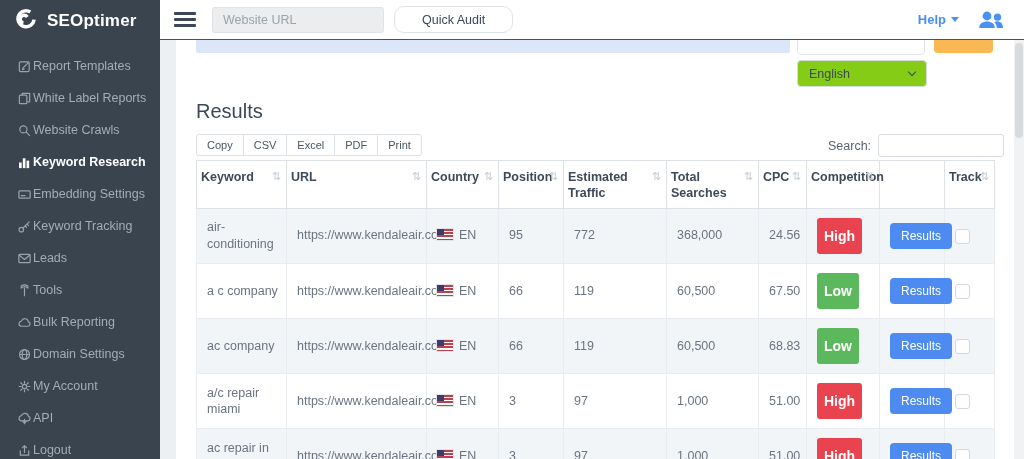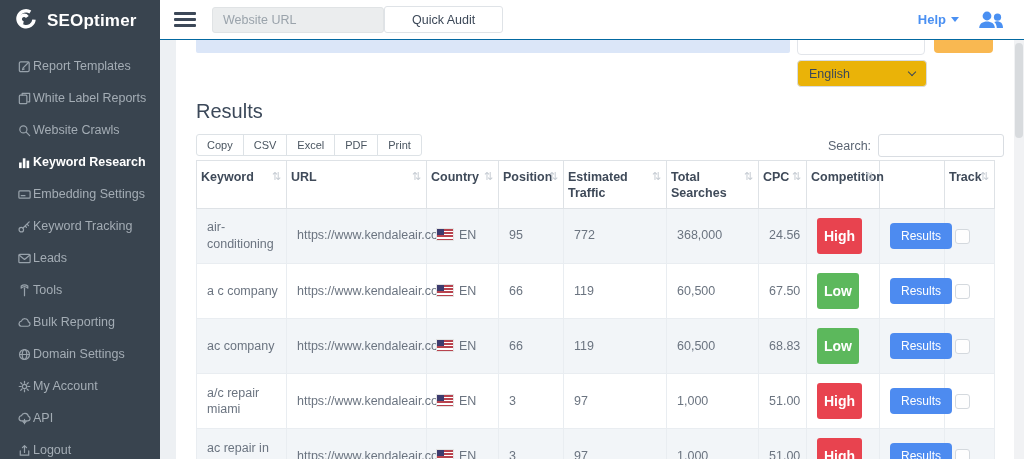--- a/index.html
+++ b/index.html
@@ -17,37 +17,37 @@
   .nav-icon svg { width:15px; height:15px; stroke:#98a2ab; fill:none; stroke-width:1.3; stroke-linecap:round; stroke-linejoin:round; }
   .nav-item.active .nav-icon svg { stroke:#fff; }
   .nav-item.active .nav-icon svg .fillbar { fill:#fff; stroke:none; }
 
   
   .topbar { position:absolute; left:160px; top:0; right:0; height:40px; background:#fff; border-bottom:1px solid #0369a1; display:flex; align-items:center; z-index:5; }
   .hamburger { margin-left:14px; width:22px; display:flex; flex-direction:column; gap:3px; cursor:pointer; }
   .hamburger i { display:block; height:3px; background:#3c4858; border-radius:1px; }
   .url-input { margin-left:16px; width:172px; height:26px; background:#ebedee; border:1px solid #e0e3e5; border-radius:3px; padding:0 10px; font-size:12.5px; color:#6b7480; font-family:inherit; }
   .url-input::placeholder { color:#9aa3ab; }
-  .quick-audit { height:27px; padding:0 27px; background:#fff; border:1px solid #dfe3e7; border-radius:3px; font-size:12.5px; color:#3c4858; font-family:inherit; cursor:pointer; }
+  .quick-audit { margin-left:10px; height:27px; padding:0 27px; background:#fff; border:1px solid #dfe3e7; border-radius:10px; font-size:12.5px; color:#3c4858; font-family:inherit; cursor:pointer; }
   .topbar-right { margin-left:auto; display:flex; align-items:center; gap:17px; padding-right:18px; }
   .help { color:#4a90f2; font-size:13px; font-weight:bold; cursor:pointer; display:flex; align-items:center; gap:5px; }
   .caret-down { width:0; height:0; border-left:4px solid transparent; border-right:4px solid transparent; border-top:5px solid #4a90f2; display:inline-block; }
   .people { width:30px; height:22px; cursor:pointer; }
   .people svg { fill:#4a90f2; }
 
   
   .gutter { position:absolute; left:160px; top:40px; width:16px; bottom:0; background:#edf0f3; z-index:1; }
   .content { position:absolute; left:176px; top:40px; width:838px; bottom:0; background:#fff; z-index:2; }
   .scrollbar { position:absolute; right:0; top:40px; width:10px; bottom:0; background:#f1f2f4; z-index:3; }
   .scroll-thumb { position:absolute; left:1px; right:1px; top:3px; height:95px; background:#d8dbde; border-radius:4px; }
 
   .blue-bar { position:absolute; left:20px; top:0px; width:594px; height:13px; background:#dbe6f8; border-radius:0 0 2px 2px; }
   .partial-input { position:absolute; left:621px; top:-7px; width:128px; height:22px; background:#fff; border:1px solid #e2e5ea; border-radius:4px; }
   .orange-btn { position:absolute; left:758px; top:-7px; width:59px; height:20px; background:#f9b851; border:none; border-radius:4px; cursor:pointer; }
-  .lang-select { position:absolute; left:621px; top:20px; width:130px; height:27px; border:1px solid #d8dce1; border-radius:4px; background:#eab308; display:flex; align-items:center; justify-content:space-between; padding:0 11px; font-size:12.5px; color:#3c4858; cursor:pointer; }
+  .lang-select { position:absolute; left:621px; top:20px; width:130px; height:27px; border:1px solid #d8dce1; border-radius:4px; background:#84cc16; display:flex; align-items:center; justify-content:space-between; padding:0 11px; font-size:12.5px; color:#3c4858; cursor:pointer; }
   .chev { width:6px; height:6px; border-right:1.6px solid #3c4858; border-bottom:1.6px solid #3c4858; transform:rotate(45deg); margin-top:-3px; }
 
   .results-title { position:absolute; left:20px; top:60px; font-size:20px; font-weight:400; color:#3b4859; }
 
   .toolbar { position:absolute; left:20px; top:94px; display:flex; }
   .exp-btn { height:22px; padding:0 10px; background:#fff; border:1px solid #dde2e6; font-size:11px; color:#4a5560; font-family:inherit; margin-left:-1px; cursor:pointer; }
   .exp-btn:first-child { margin-left:0; border-radius:3px 0 0 3px; }
   .exp-btn:last-child { border-radius:0 3px 3px 0; }
 
   .search-wrap { position:absolute; left:652px; top:94px; display:flex; align-items:center; gap:7px; }

